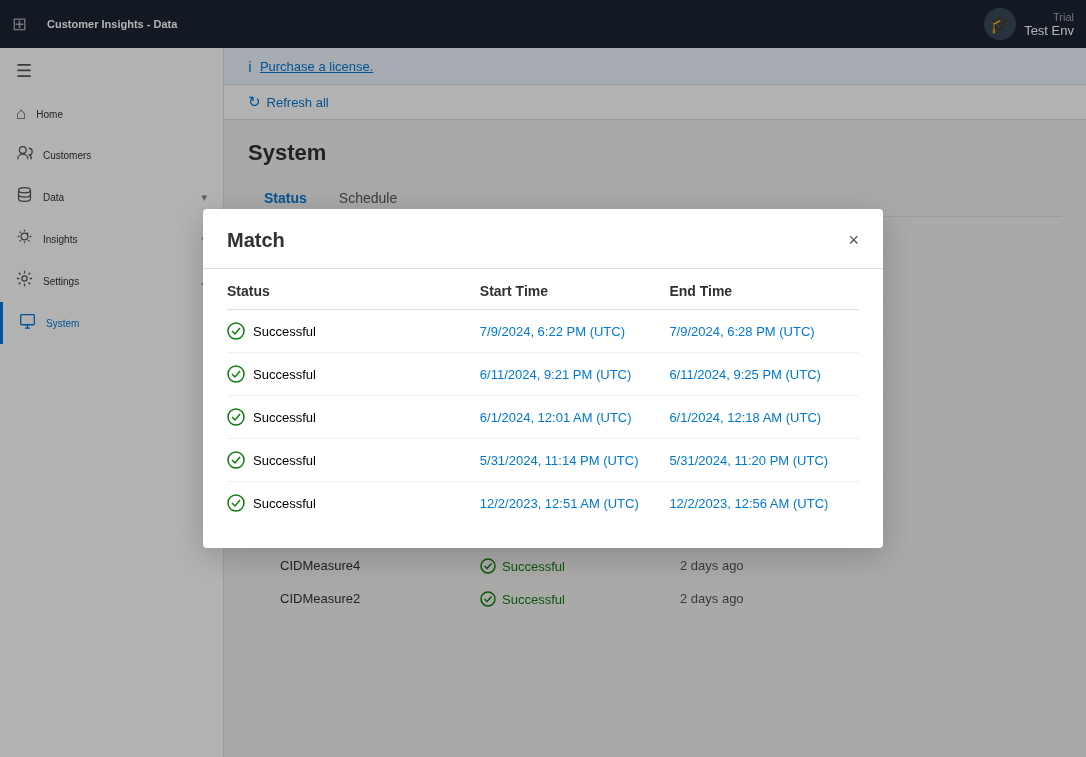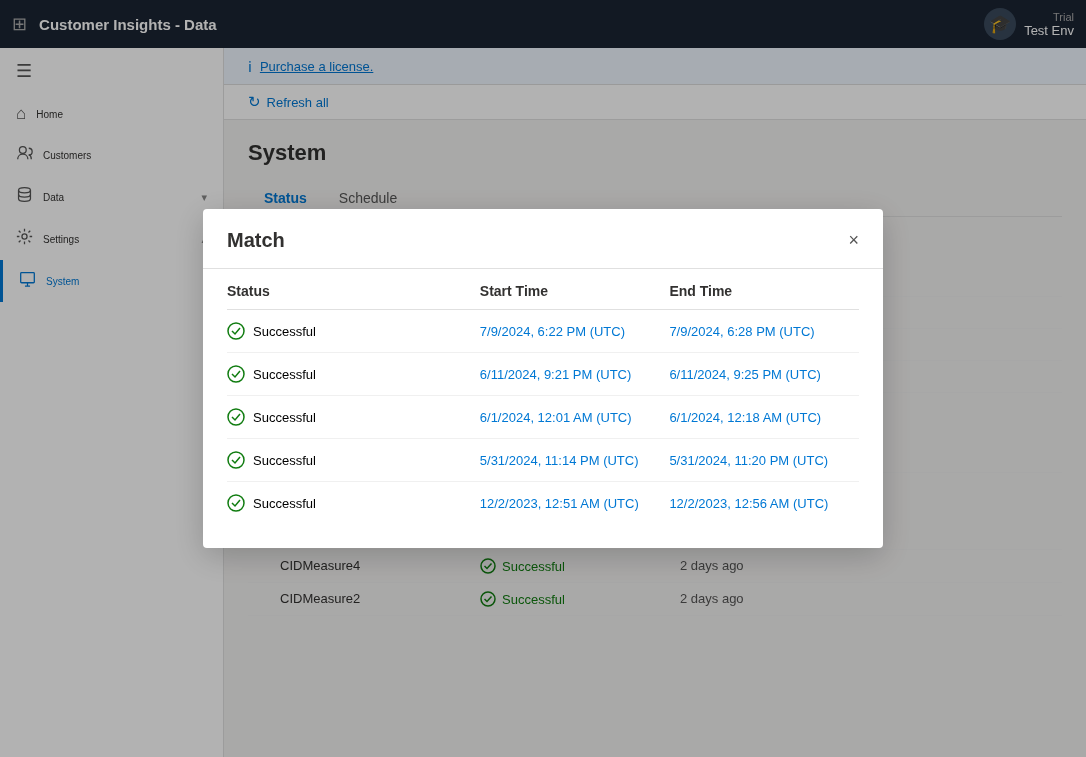--- a/index.html
+++ b/index.html
@@ -10,21 +10,21 @@
       background: #1a2433;
       color: white;
       height: 48px;
       display: flex;
       align-items: center;
       padding: 0 12px;
       gap: 12px;
       flex-shrink: 0;
     }
     .topbar-grid-icon { color: #aaa; font-size: 18px; }
-    .topbar-title { font-size: 15px; font-weight: 600; color: white; }
+    .topbar-title { font-size: 11px; font-weight: 600; color: white; margin-left: 8px; }
     .topbar-spacer { flex: 1; }
     .topbar-user { display: flex; align-items: center; gap: 8px; }
     .topbar-avatar {
       width: 32px; height: 32px; background: #3a4a5c;
       border-radius: 50%; display: flex; align-items: center; justify-content: center;
       font-size: 18px; color: #ccc;
     }
     .topbar-user-info { display: flex; flex-direction: column; align-items: flex-end; }
     .topbar-user-label { font-size: 11px; color: #aaa; }
     .topbar-user-env { font-size: 13px; color: white; }
@@ -248,20 +248,31 @@
       </div>
       <div class="sidebar-item">
         <span class="sidebar-icon">
           <svg width="17" height="17" viewBox="0 0 20 20" fill="none" stroke="#555" stroke-width="1.5">
             <ellipse cx="10" cy="5" rx="7" ry="3"></ellipse>
             <path d="M3 5v5c0 1.657 3.134 3 7 3s7-1.343 7-3V5"></path>
             <path d="M3 10v5c0 1.657 3.134 3 7 3s7-1.343 7-3v-5"></path>
           </svg>
         </span>
         <span class="sidebar-label">Data</span>
+        <span class="sidebar-chevron">▾</span>
+      </div>
+      <div class="sidebar-item">
+        <span class="sidebar-icon">
+          <svg width="17" height="17" viewBox="0 0 20 20" fill="none" stroke="#555" stroke-width="1.5">
+            <circle cx="10" cy="10" r="4"></circle>
+            <path d="M10 2v2M10 16v2M2 10h2M16 10h2"></path>
+            <path d="M4.22 4.22l1.41 1.41M14.36 14.36l1.42 1.42M14.36 5.64l-1.42 1.42M5.64 14.36l-1.42 1.42"></path>
+          </svg>
+        </span>
+        <span class="sidebar-label">Insights</span>
         <span class="sidebar-chevron">▾</span>
       </div>
       <div class="sidebar-item">
         <span class="sidebar-icon">
           <svg width="17" height="17" viewBox="0 0 20 20" fill="none" stroke="#555" stroke-width="1.5">
             <circle cx="10" cy="10" r="3"></circle>
             <path d="M10 1v3M10 16v3M1 10h3M16 10h3M3.22 3.22l2.12 2.12M14.66 14.66l2.12 2.12M16.78 3.22l-2.12 2.12M5.34 14.66l-2.12 2.12"></path>
           </svg>
         </span>
         <span class="sidebar-label">Settings</span>

